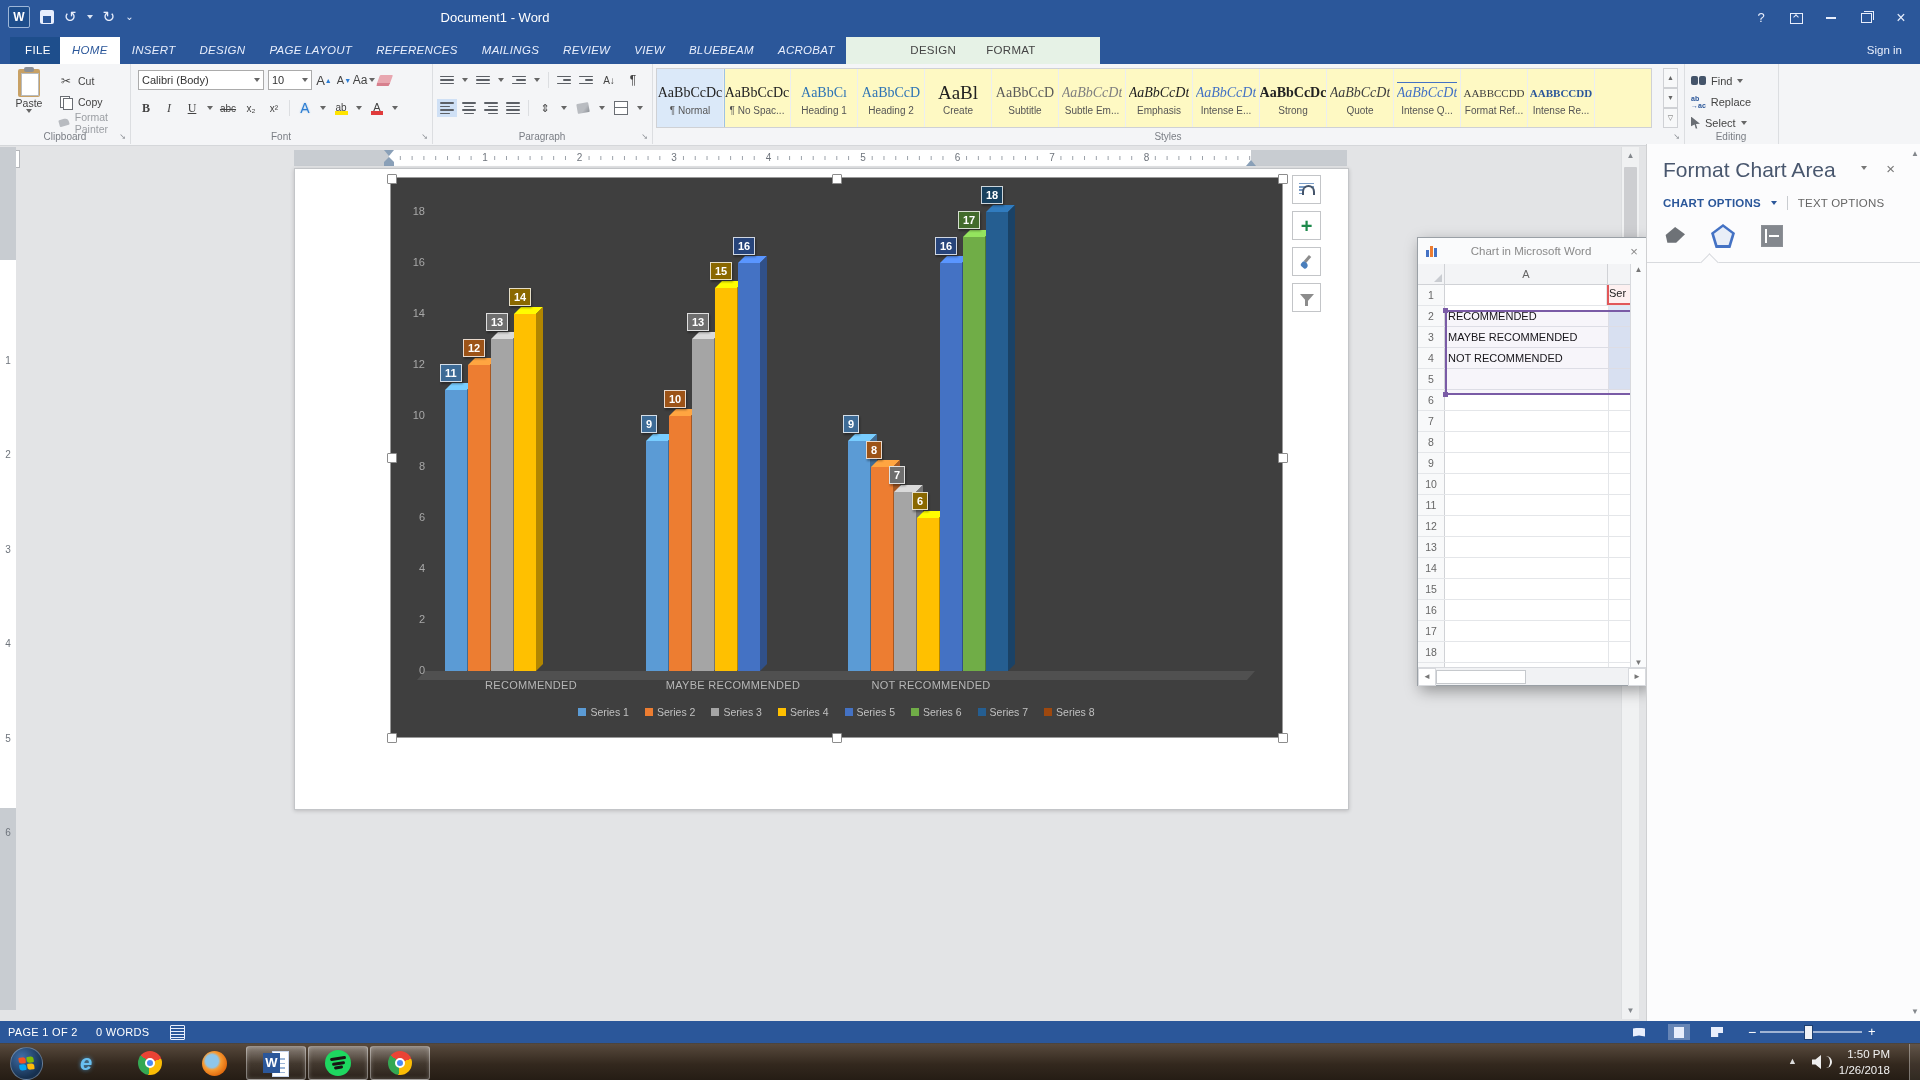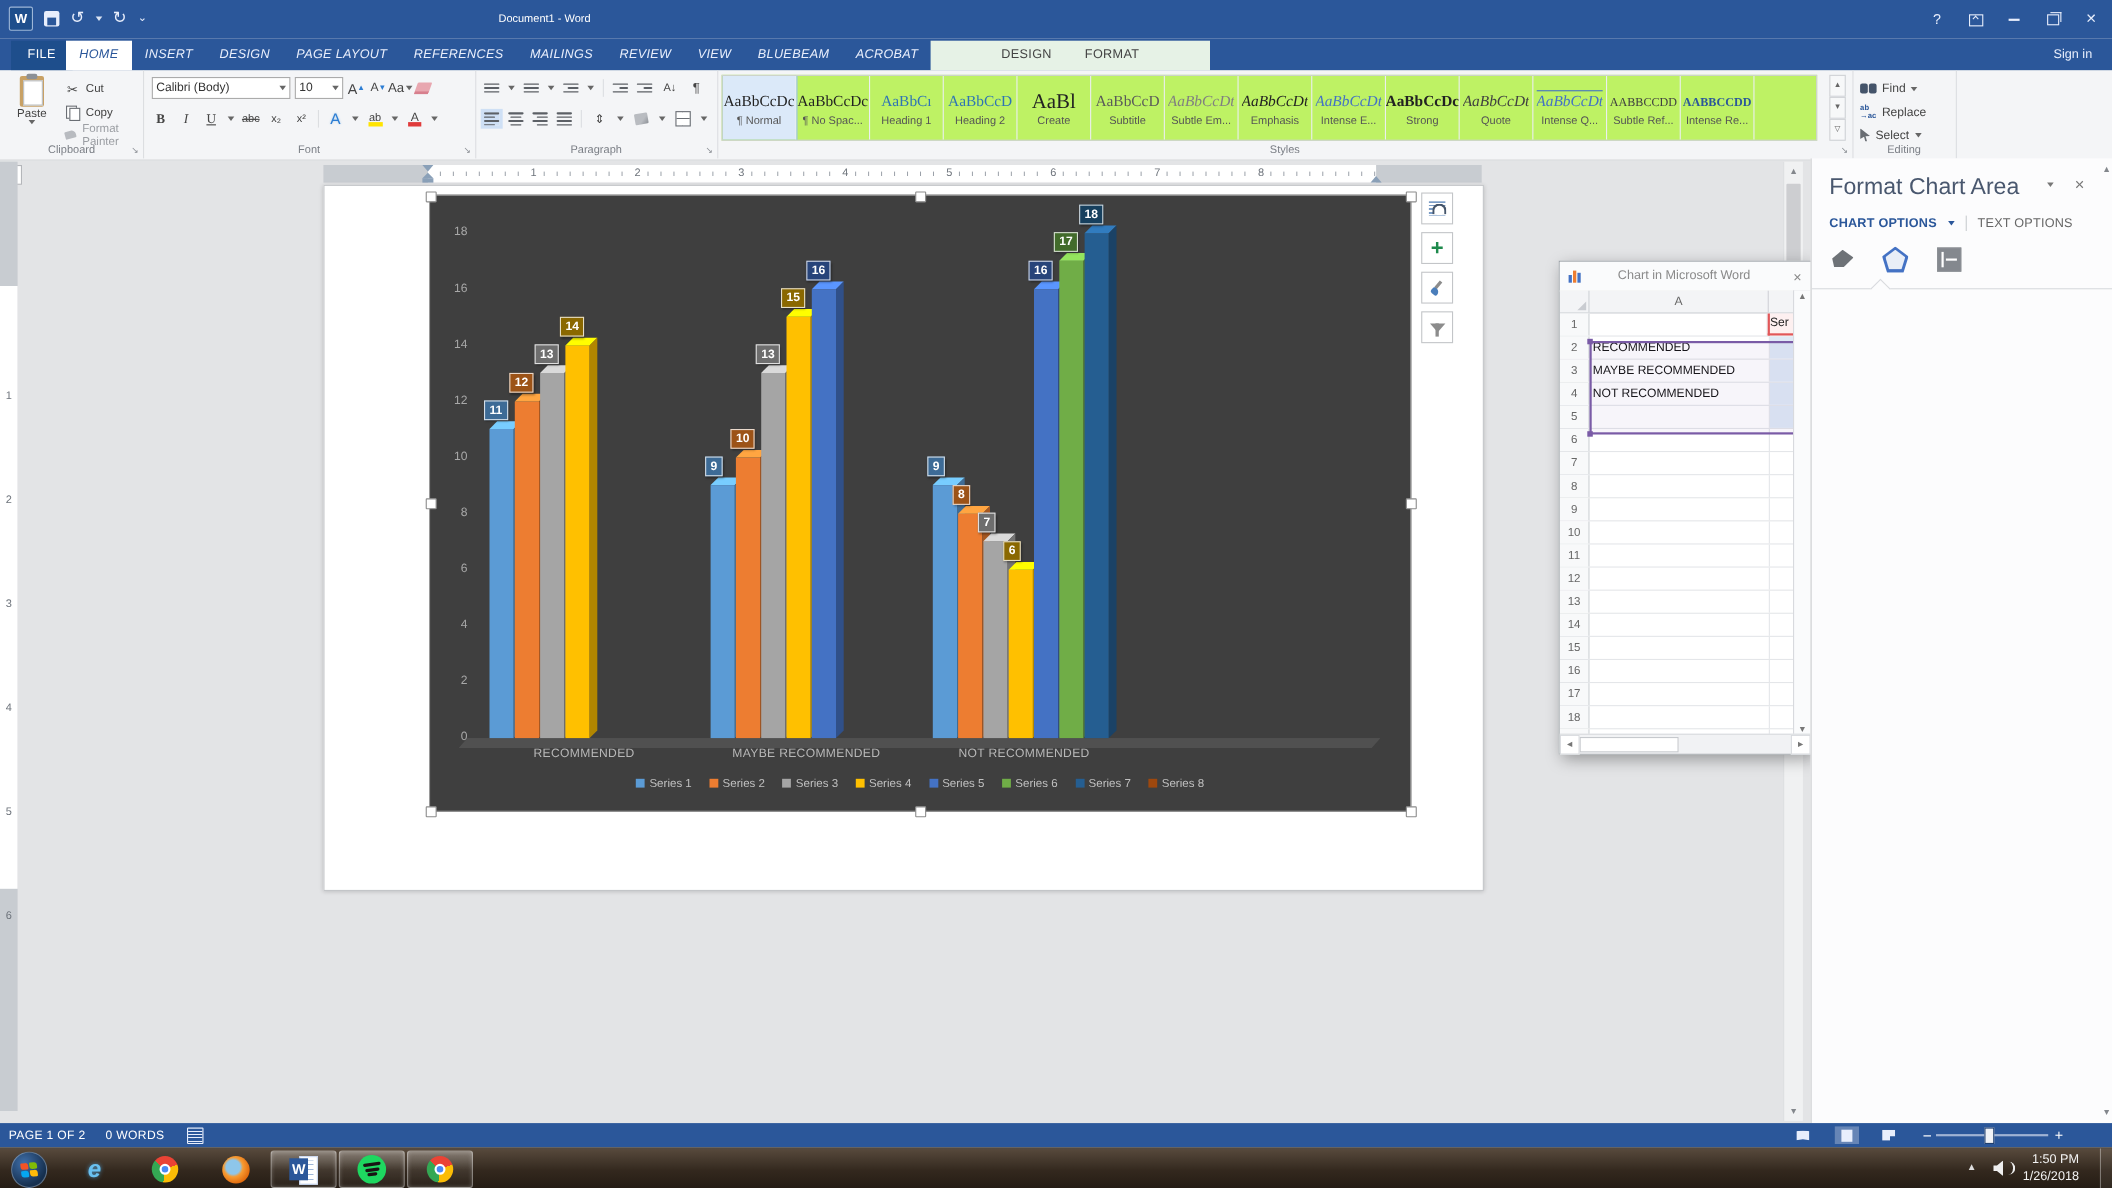--- a/index.html
+++ b/index.html
@@ -5,21 +5,21 @@
   html,body{margin:0;padding:0;background:#000;}
   #app{position:relative;width:1920px;height:1080px;overflow:hidden;background:#e3e4e6;font-family:"Liberation Sans",sans-serif;-webkit-font-smoothing:antialiased;}
   
   .titlebar{position:absolute;left:0;top:0;width:1920px;height:35px;background:#2b579a;color:#fff;}
   .qat{position:absolute;left:8px;top:4px;display:flex;align-items:center;gap:10px;height:26px;}
   .word-logo{width:20px;height:20px;background:#1e4e8c;border:1px solid #9db6d8;border-radius:2px;color:#fff;font-weight:bold;font-size:12px;text-align:center;line-height:20px;}
   .qat-ic{font-size:15px;color:#e8eefc;line-height:26px;}
   .save-ic{width:14px;height:14px;background:#e8eefc;border-radius:2px;position:relative;}
   .save-ic::after{content:"";position:absolute;left:3px;top:6px;width:8px;height:7px;background:#2b579a;}
   .dda{width:0;height:0;border-left:3px solid transparent;border-right:3px solid transparent;border-top:4px solid #dbe4f3;display:inline-block;}
-  .doc-title{position:absolute;left:330px;top:0;width:330px;height:35px;line-height:35px;text-align:center;font-size:10px;color:#fff;}
+  .doc-title{position:absolute;left:330px;top:0;width:330px;height:35px;line-height:35px;text-align:center;font-size:13px;color:#fff;}
   .ctx-hdr{position:absolute;left:846px;top:0;width:254px;height:35px;background:#e6f2e6;}
   .ctx-strip{position:absolute;left:0;top:0;width:100%;height:5px;background:#43a047;}
   .ctx-hdr-label{position:absolute;left:0;top:10px;width:100%;text-align:center;color:#217346;font-size:11.5px;letter-spacing:.4px;}
   .win-controls{position:absolute;right:6px;top:0;height:35px;display:flex;align-items:center;gap:9px;}
   .wc{width:26px;height:22px;text-align:center;line-height:22px;color:#e8eefc;font-size:13px;}
   .wc-bar{display:inline-block;width:10px;height:2px;background:#e8eefc;vertical-align:middle;}
   .wc-box{display:inline-block;width:9px;height:8px;border:1px solid #e8eefc;vertical-align:middle;position:relative;background:transparent;}
   .wc-box::after{content:"";position:absolute;left:2px;top:-3px;width:9px;height:8px;border:1px solid #e8eefc;border-bottom:none;border-left:none;}
   .wc-ribbonopt{display:inline-block;width:11px;height:9px;border:1px solid #e8eefc;vertical-align:middle;position:relative;}
   .wc-ribbonopt::after{content:"";position:absolute;left:3px;top:1px;width:3px;height:3px;border-left:1px solid #e8eefc;border-top:1px solid #e8eefc;transform:rotate(45deg);}
@@ -42,21 +42,21 @@
   .smallbtn{display:flex;align-items:center;gap:4px;font-size:10.5px;color:#444;height:17px;}
   .combo{background:#fff;border:1px solid #ababab;height:18px;display:flex;align-items:center;justify-content:space-between;padding:0 3px;font-size:11px;color:#333;}
   .fmt-ic{display:inline-flex;align-items:center;justify-content:center;width:16px;height:16px;font-size:12px;color:#444;}
   .bar-ic{display:inline-flex;flex-direction:column;gap:2px;width:14px;}
   .bar-ic i{height:1.5px;background:#5c6066;border-radius:1px;}
   .bar-ic.left i:nth-child(2n){width:70%;} .bar-ic i{width:100%;}
   .bar-ic.center i:nth-child(2n){width:70%;margin:0 auto;}
   .bar-ic.right i:nth-child(2n){width:70%;margin-left:auto;}
   .hl-yellow{display:inline-block;width:13px;height:4px;background:#ffe400;margin-top:-2px;}
   .hl-red{display:inline-block;width:12px;height:4px;background:#e03b3b;margin-top:-2px;}
-  .styles-gallery{position:absolute;left:4px;top:4px;width:994px;height:58px;background:#bef264;border:1px solid #cfd1d5;display:flex;align-items:stretch;overflow:hidden;}
+  .styles-gallery{position:absolute;left:4px;top:4px;width:994px;height:58px;background:#fef9c3;border:1px solid #cfd1d5;display:flex;align-items:stretch;overflow:hidden;}
   .style-item{width:66px;border-right:1px solid #eceef0;display:flex;flex-direction:column;justify-content:center;align-items:center;gap:2px;padding-top:2px;}
   .style-item.selected{background:#dbe9f9;outline:1px solid #9cc3e5;}
   .sv{font-family:"Liberation Serif",serif;font-size:14px;height:20px;line-height:20px;white-space:nowrap;overflow:hidden;color:#222;}
   .sl{font-size:10px;color:#555;white-space:nowrap;overflow:hidden;max-width:62px;}
   .sv-h1,.sv-h2{color:#2e74b5;} .sv-title{font-size:19px;}
   .sv-subtitle{color:#5a5a5a;} .sv-subtle-em{font-style:italic;color:#808080;}
   .sv-emphasis{font-style:italic;} .sv-intense-em{font-style:italic;color:#4472c4;}
   .sv-strong{font-weight:bold;} .sv-quote{font-style:italic;color:#404040;}
   .sv-intense-q{font-style:italic;color:#4472c4;border-top:1px solid #4472c4;}
   .sv-subtle-ref{font-size:11px;color:#404040;} .sv-intense-ref{font-size:11px;font-weight:bold;color:#2b579a;}
@@ -453,21 +453,21 @@
           <div class="style-item">
             <span class="sv sv-quote">AaBbCcDt</span>
             <span class="sl">Quote</span>
           </div>
           <div class="style-item">
             <span class="sv sv-intense-q">AaBbCcDt</span>
             <span class="sl">Intense Q...</span>
           </div>
           <div class="style-item">
             <span class="sv sv-subtle-ref">AABBCCDD</span>
-            <span class="sl">Subtle Ref...</span>
+            <span class="sl">Format Ref...</span>
           </div>
           <div class="style-item">
             <span class="sv sv-intense-ref">AABBCCDD</span>
             <span class="sl">Intense Re...</span>
           </div>
         </div>
       <div class="gal-scroll">
         <div>▲</div>
         <div>▼</div>
         <div>▽</div>

